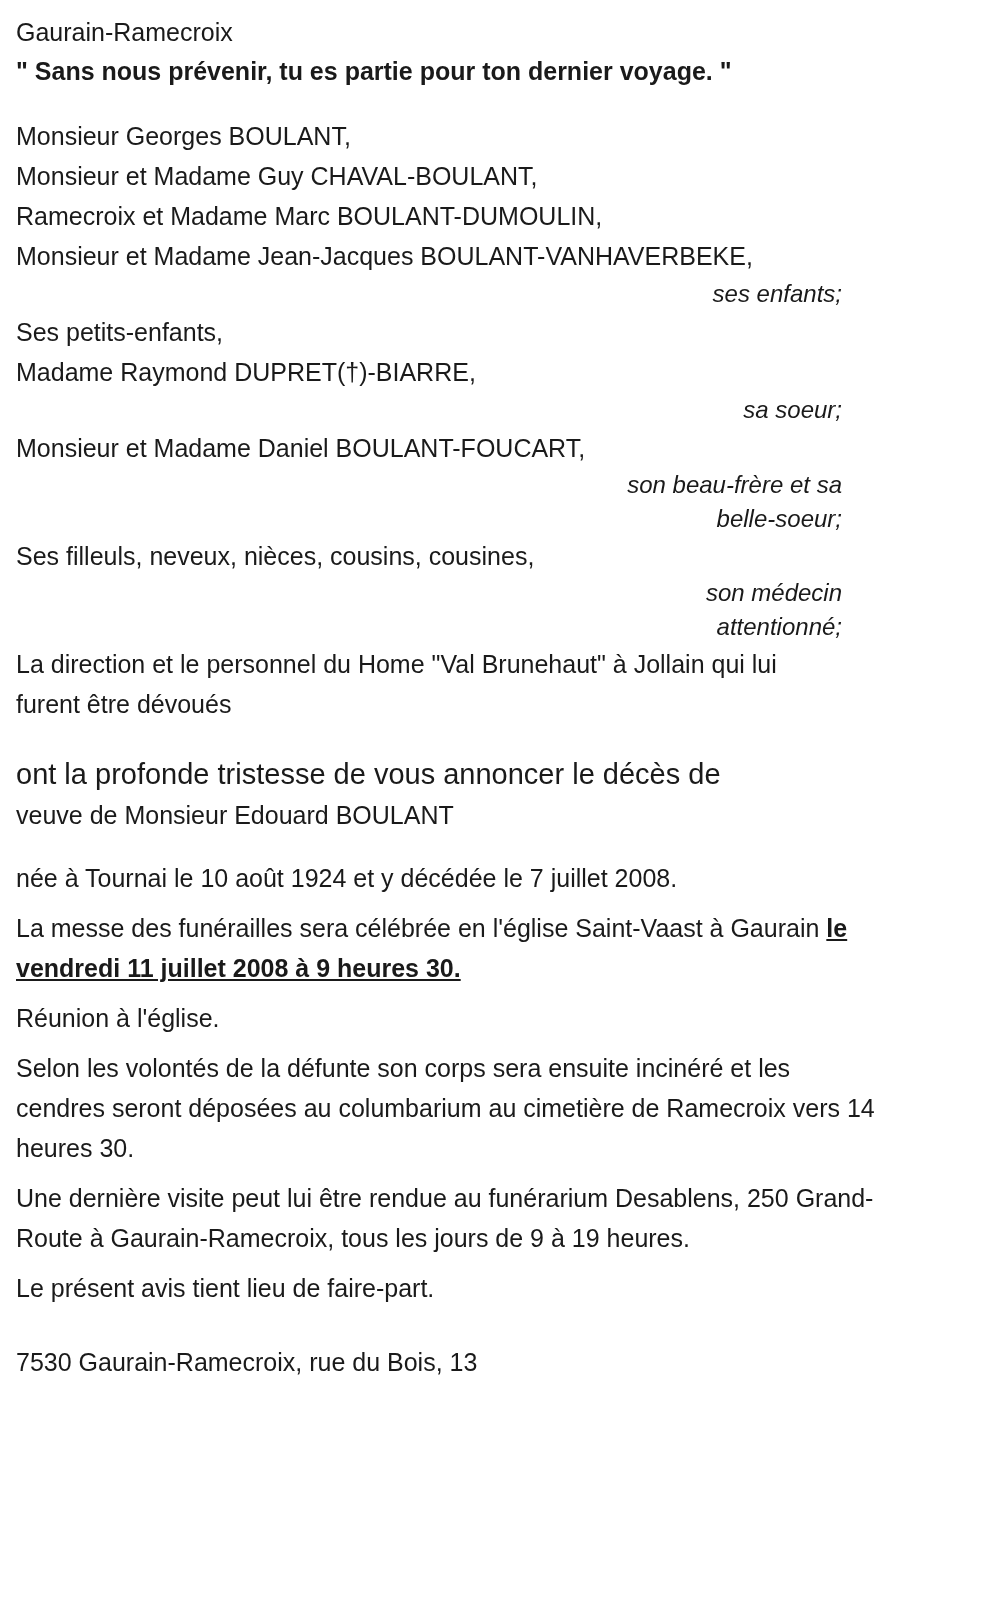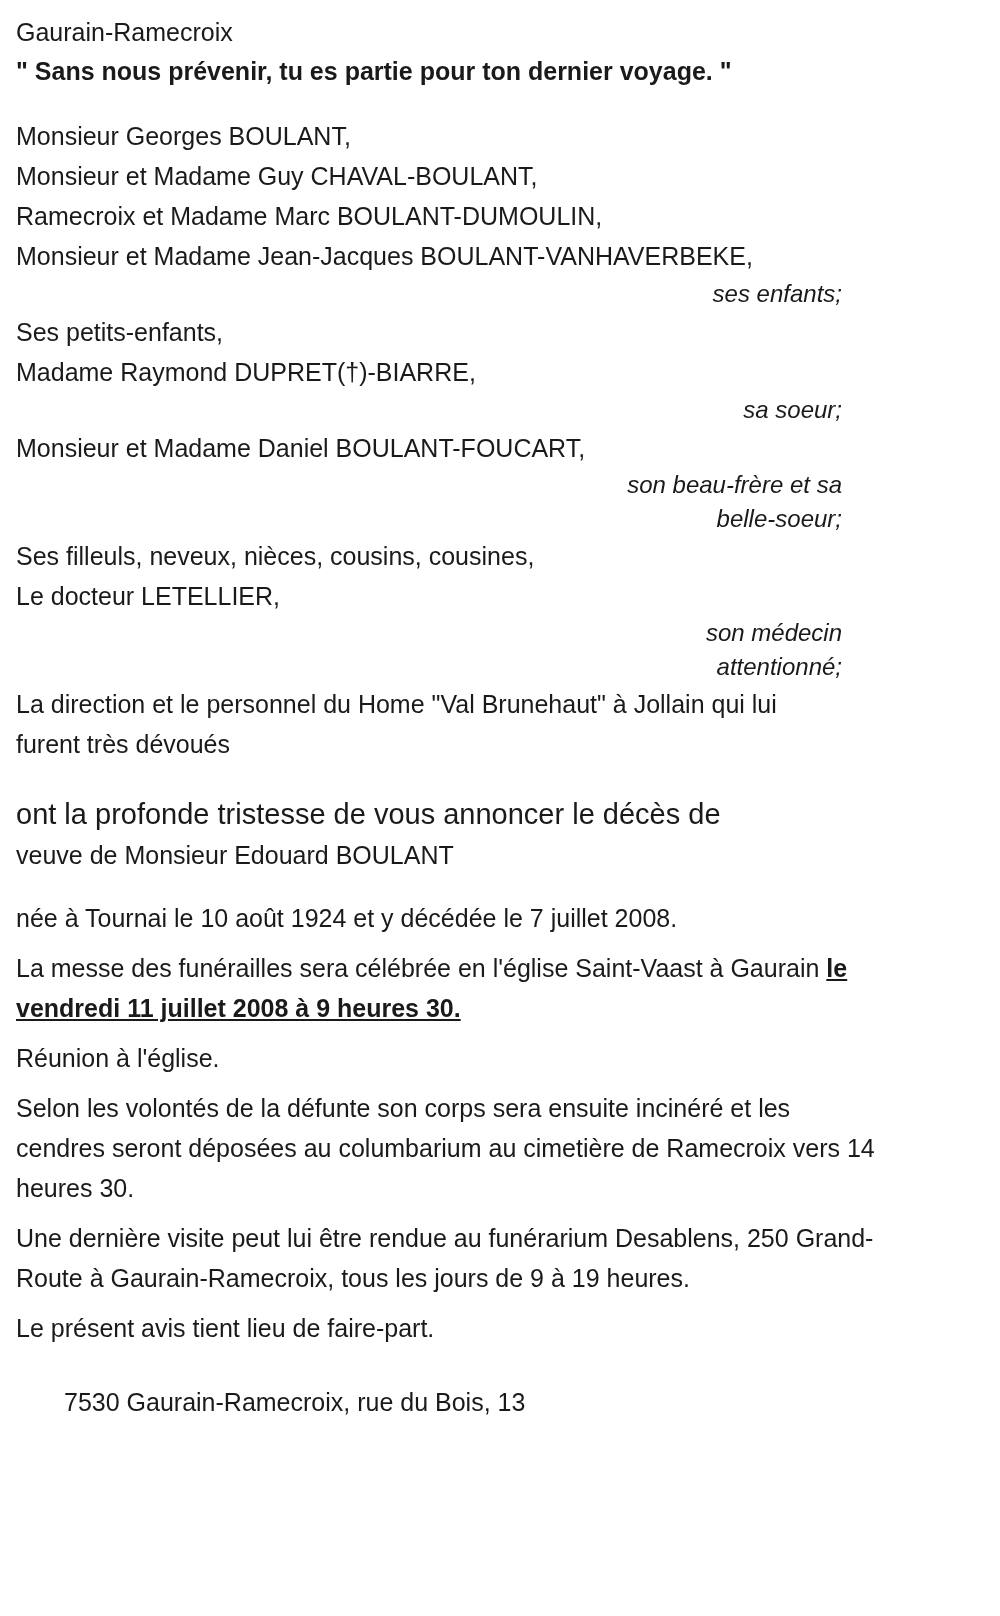--- a/index.html
+++ b/index.html
@@ -71,21 +71,20 @@
     font-size: 25px;
     line-height: 40px;
     margin-bottom: 10px;
     white-space: pre-wrap;
   }
   .para b { font-weight: bold; text-decoration: underline; }
   .address {
     font-size: 25px;
     line-height: 40px;
     margin-top: 34px;
-    margin-left: 48px;
   }
 </style>
 </head>
 <body>
 
 <div class="page">
 
   <div class="locality">Gaurain-Ramecroix</div>
 
   <div class="quote">" Sans nous prévenir, tu es partie pour ton dernier voyage. "</div>
@@ -96,25 +95,24 @@
     <div class="line">Ramecroix et Madame Marc BOULANT-DUMOULIN,</div>
     <div class="line">Monsieur et Madame Jean-Jacques BOULANT-VANHAVERBEKE,</div>
     <div class="role">ses enfants;</div>
     <div class="line">Ses petits-enfants,</div>
     <div class="line">Madame Raymond DUPRET(†)-BIARRE,</div>
     <div class="role">sa soeur;</div>
     <div class="line">Monsieur et Madame Daniel BOULANT-FOUCART,</div>
     <div class="role role-tight">son beau-frère et sa</div>
     <div class="role role-tight">belle-soeur;</div>
     <div class="line">Ses filleuls, neveux, nièces, cousins, cousines,</div>
-    <div class="line">Le docteur LETELLIER,</div>
     <div class="role role-tight">son médecin</div>
     <div class="role role-tight">attentionné;</div>
     <div class="line">La direction et le personnel du Home "Val Brunehaut" à Jollain qui lui</div>
-    <div class="line">furent très dévoués</div>
+    <div class="line">furent être dévoués</div>
   </div>
 
   <div class="announce">ont la profonde tristesse de vous annoncer le décès de</div>
 
 
   <div class="widow">veuve de Monsieur Edouard BOULANT</div>
 
   <div class="para">née à Tournai le 10 août 1924 et y décédée le 7 juillet 2008.</div>
 
   <div class="para"><span>La messe des funérailles sera célébrée en l'église Saint-Vaast à Gaurain </span><b>le</b> <b>vendredi 11 juillet 2008 à 9 heures 30.</b></div>

